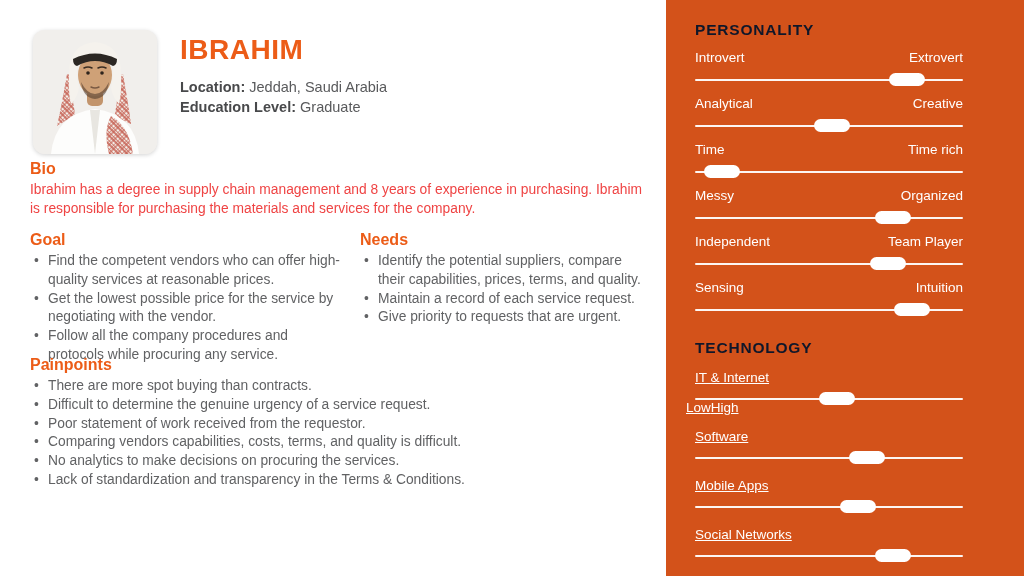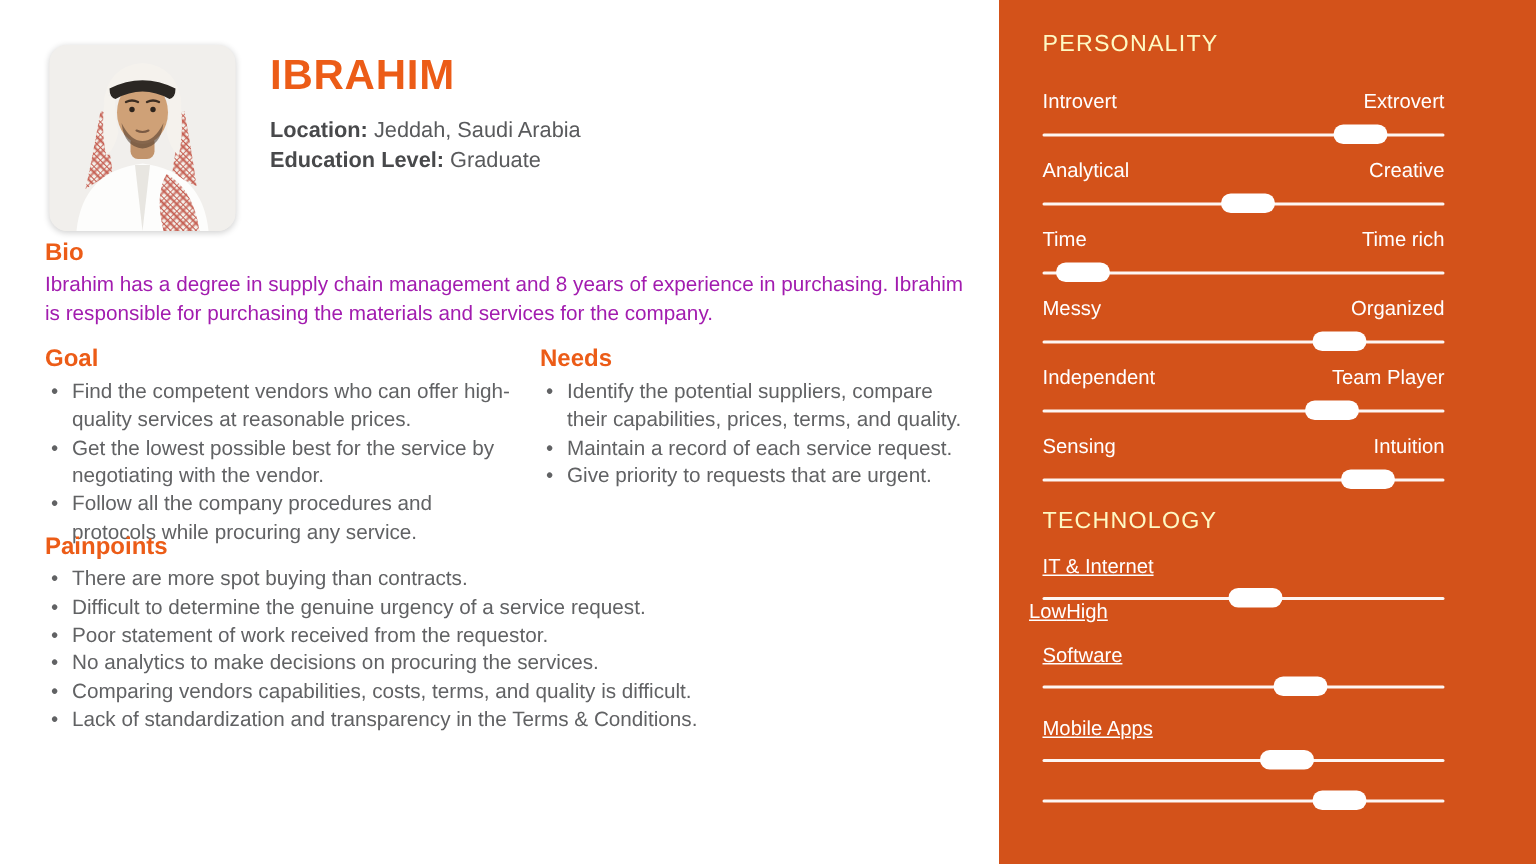--- a/index.html
+++ b/index.html
@@ -29,44 +29,44 @@
   .fields { margin-top:11px; font-size:14.5px; line-height:1.38; color:#595a5c; }
   .fields b { color:#48494b; font-weight:bold; }
 
   .section { position:absolute; }
   .sec-bio        { left:30px; top:160px; width:615px; }
   .sec-goal       { left:30px; top:231px; width:312px; }
   .sec-needs      { left:360px; top:231px; width:292px; }
   .sec-painpoints { left:30px; top:356px; width:615px; }
 
   .sec-h { color:var(--accent); font-size:16px; font-weight:bold; margin-bottom:3px; }
-  .sec-body { color:#a21caf; font-size:13.8px; line-height:1.36; }
+  .sec-body { color:#ef4444; font-size:13.8px; line-height:1.36; }
 
   ul.blist { list-style:none; margin-top:2px; }
   ul.blist li {
     position:relative; padding-left:18px;
     color:#616264; font-size:13.8px; line-height:1.36;
   }
   ul.blist li::before {
     content:"\2022"; position:absolute; left:4px; top:0; color:#616264;
   }
 
   
   .panel {
     position:absolute; left:666px; top:0; width:358px; height:576px;
     background:var(--panel); color:#fff;
   }
 
   .panel-h {
-    font-size:15.5px; font-weight:normal; letter-spacing:0.8px; color:#fef9c3;
+    font-size:15.5px; font-weight:bold; letter-spacing:0.8px; color:#0f172a;
   }
   #personality { position:absolute; left:29px; top:21px; width:268px; }
   #technology  { position:absolute; left:29px; top:339px; width:268px; }
 
-  .p-rows { margin-top:21px; }
+  .p-rows { margin-top:11px; }
   .p-row { margin-bottom:10px; height:36px; }
   .p-labels { display:flex; justify-content:space-between; font-size:13.5px; height:17px; }
   .p-labels span { white-space:nowrap; }
 
   .track { position:relative; height:13px; margin-top:6px; }
   .track::before {
     content:""; position:absolute; left:0; right:0; top:6px; height:1.8px;
     background:rgba(255,255,255,0.95); border-radius:1px;
   }
   .handle {
@@ -137,42 +137,42 @@
 
     <div class="section sec-bio">
       <div class="sec-h">Bio</div>
       <div class="sec-body">Ibrahim has a degree in supply chain management and 8 years of experience in purchasing. Ibrahim is responsible for purchasing the materials and services for the company.</div>
     </div>
 
     <div class="section sec-goal">
       <div class="sec-h">Goal</div>
       <ul class="blist">
         <li>Find the competent vendors who can offer high-quality services at reasonable prices.</li>
-        <li>Get the lowest possible best for the service by negotiating with the vendor.</li>
+        <li>Get the lowest possible price for the service by negotiating with the vendor.</li>
         <li>Follow all the company procedures and protocols while procuring any service.</li>
       </ul>
     </div>
 
     <div class="section sec-needs">
       <div class="sec-h">Needs</div>
       <ul class="blist">
         <li>Identify the potential suppliers, compare their capabilities, prices, terms, and quality.</li>
         <li>Maintain a record of each service request.</li>
         <li>Give priority to requests that are urgent.</li>
       </ul>
     </div>
 
     <div class="section sec-painpoints">
       <div class="sec-h">Painpoints</div>
       <ul class="blist">
         <li>There are more spot buying than contracts.</li>
         <li>Difficult to determine the genuine urgency of a service request.</li>
         <li>Poor statement of work received from the requestor.</li>
+        <li>Comparing vendors capabilities, costs, terms, and quality is difficult.</li>
         <li>No analytics to make decisions on procuring the services.</li>
-        <li>Comparing vendors capabilities, costs, terms, and quality is difficult.</li>
         <li>Lack of standardization and transparency in the Terms &amp; Conditions.</li>
       </ul>
     </div>
   </div>
 
   <div class="panel">
 
     <div id="personality">
       <div class="panel-h">PERSONALITY</div>
       <div class="p-rows">
@@ -263,20 +263,21 @@
         </div>
 
         <div class="t-row">
           <div class="t-label">Mobile Apps</div>
           <div class="track">
             <div class="handle" style="left: 61%;"></div>
           </div>
         </div>
 
         <div class="t-row">
+          <div class="t-label">Social Networks</div>
           <div class="track">
             <div class="handle" style="left: 74%;"></div>
           </div>
         </div>
 
       </div>
     </div>
   </div>
 </div>
 

